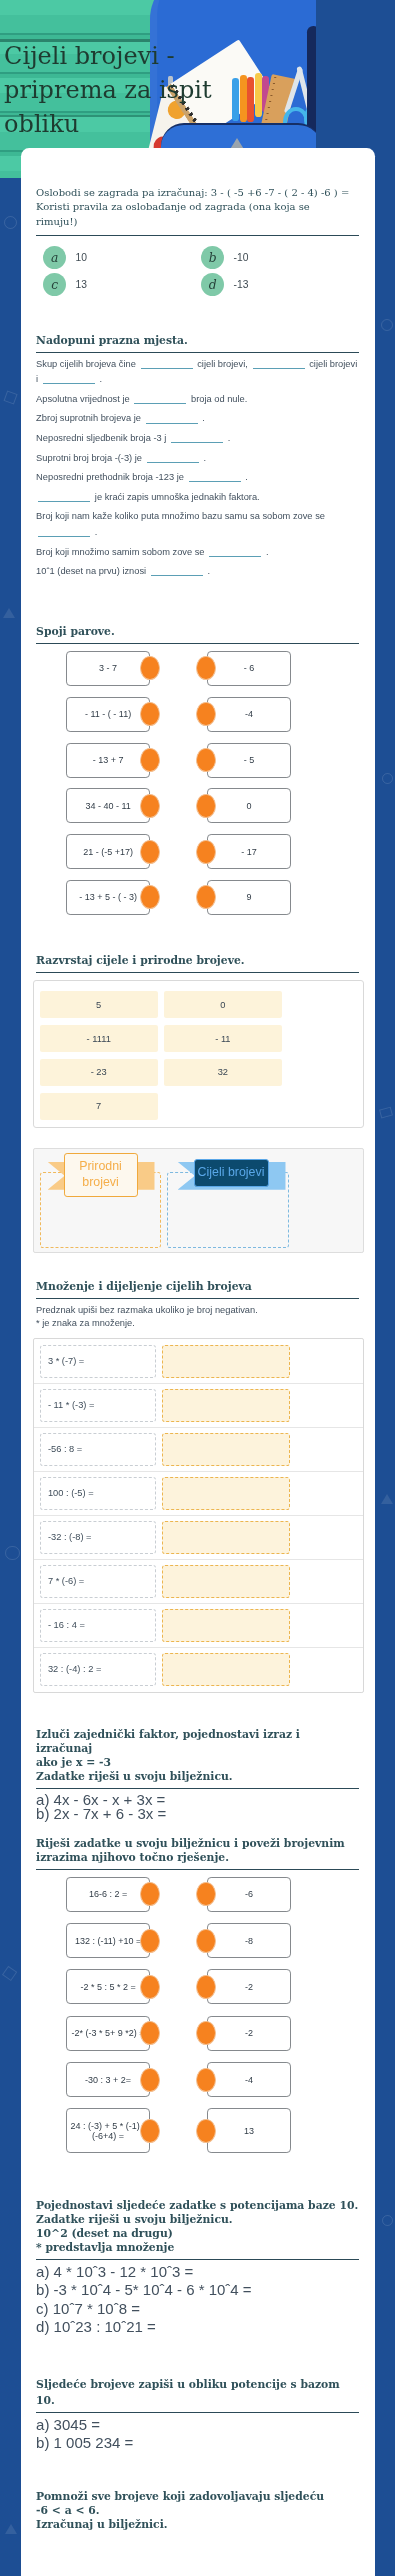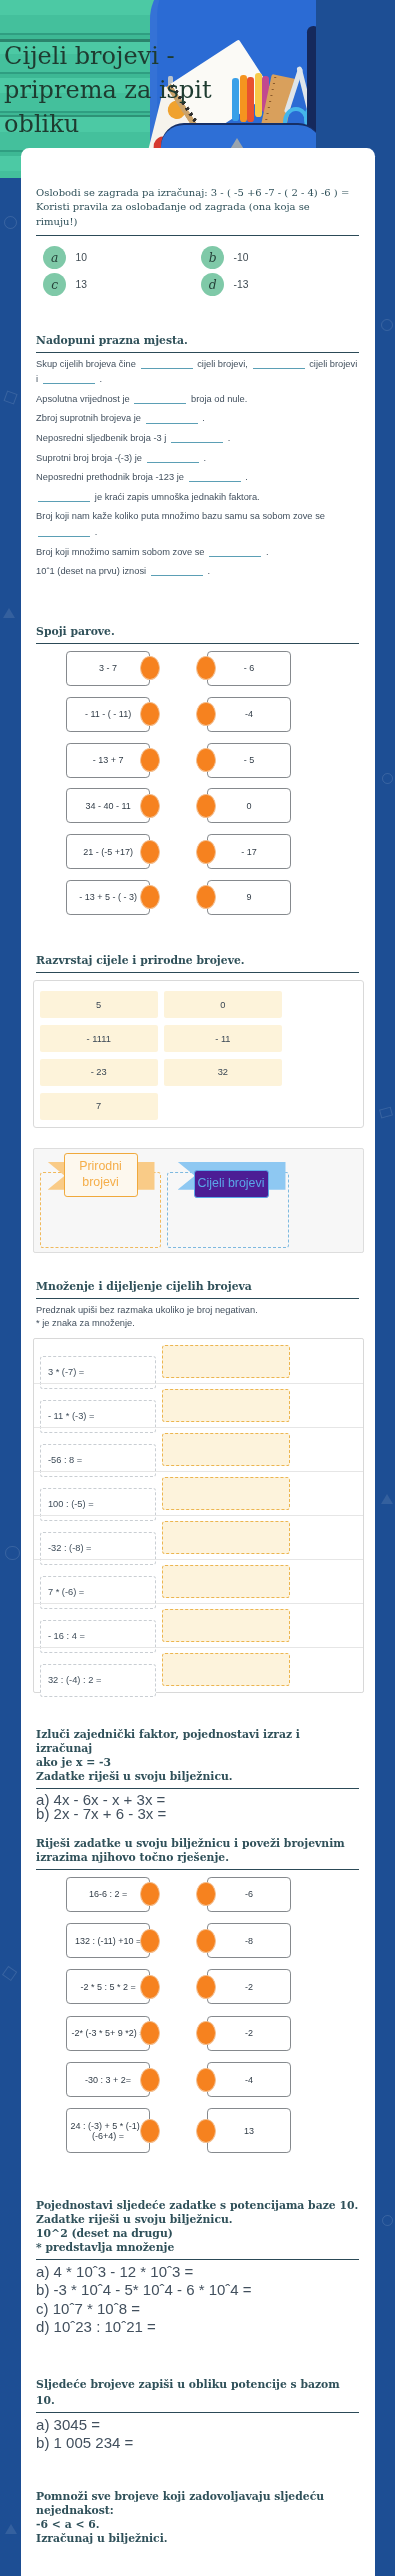--- a/index.html
+++ b/index.html
@@ -80,28 +80,28 @@
   .dropbox{position:relative;margin:20px 0 0 -3.6px;width:331px;height:105px;background:#f7f7f7;border:0.5px solid #ddd;border-radius:2.1px;box-sizing:border-box}
   .dz{position:absolute;top:23px;height:76px;border-radius:3.1px;box-sizing:border-box}
   .dz.o{left:6.2px;width:121px;border:1px dashed #f0b95c}
   .dz.b{left:133px;width:122px;border:1px dashed #7db9e0}
   .wing{position:absolute;top:13px;height:28px;z-index:1}
   .wing.o{background:#f9cb87}
   .wing.b{background:#8ec8f2}
   .wing.wl{clip-path:polygon(0 0,100% 0,100% 100%,0 100%,16% 50%)}
   .dz-label{position:absolute;border-radius:3.1px;display:flex;flex-direction:column;align-items:center;justify-content:center;font-size:12.4px;z-index:2;box-sizing:border-box;text-align:center;line-height:15.5px}
   .dz-label.o{left:30px;top:4.1px;width:74px;height:44px;background:#fdf8ee;border:1.5px solid #f0a93c;color:#f5ae4a}
-  .dz-label.b{left:160px;top:21px;width:75px;height:28px;background:#4c1d95;border:1.5px solid #5aa7e8;color:#5aa7e8}
+  .dz-label.b{left:160px;top:10px;width:75px;height:28px;background:#0c4a6e;border:1.5px solid #5aa7e8;color:#5aa7e8}
 
   
   .mnote{margin-top:4.6px;font-size:9.3px;line-height:13.4px;color:#42505e}
   .mtable{margin:7.2px 0 0 -3.6px;width:331px;border:0.5px solid #d8d8d8;border-radius:2.1px;background:#fff;padding:1px 0;box-sizing:border-box}
   .mrow{position:relative;height:43px;border-top:0.5px solid #e6e6e6}
   .mrow:first-child{border-top:none}
-  .mcell-l{position:absolute;left:6.2px;top:16px;width:116px;height:33px;border:1px dashed #c9ced3;border-radius:3.1px;background:#fff;display:flex;align-items:center;padding-left:7.2px;font-size:9.3px;color:#3f4d5a;box-sizing:border-box}
+  .mcell-l{position:absolute;left:6.2px;top:5px;width:116px;height:33px;border:1px dashed #c9ced3;border-radius:3.1px;background:#fff;display:flex;align-items:center;padding-left:7.2px;font-size:9.3px;color:#3f4d5a;box-sizing:border-box}
   .mcell-r{position:absolute;left:128px;top:5.2px;width:128px;height:33px;border:1px dashed #ecb54f;border-radius:3.1px;background:#fdf3dc;box-sizing:border-box}
 
   .item-line{font-size:15px;line-height:14px;color:#42505e}
   .sp .item-line{margin-bottom:4.6px}
 
   
   .mt-fill-title{margin-top:35px}
   .mt-rule7{margin-top:3.6px}
   .mt-rule8{margin-top:4.1px}
   .mt-rule12{margin-top:6.2px}
@@ -441,19 +441,18 @@
 
   <div class="sec-title mt-base10">Sljedeće brojeve zapiši u obliku potencije s bazom 10.</div>
   <div class="rule mt-rule8"></div>
   <div class="mt-items8 sp">
       <div class="item-line">a) 3045 =</div>
       <div class="item-line">b) 1 005 234 =</div>
     </div>
 
   <div class="mt-ineq">
       <div class="t-line">Pomnoži sve brojeve koji zadovoljavaju sljedeću</div>
-      <div class="t-line">nejednakost:</div>
       <div class="t-line">-6 &lt; a &lt; 6.</div>
       <div class="t-line">Izračunaj u bilježnici.</div>
     </div>
 
 </div>
 
 
 </body></html>

